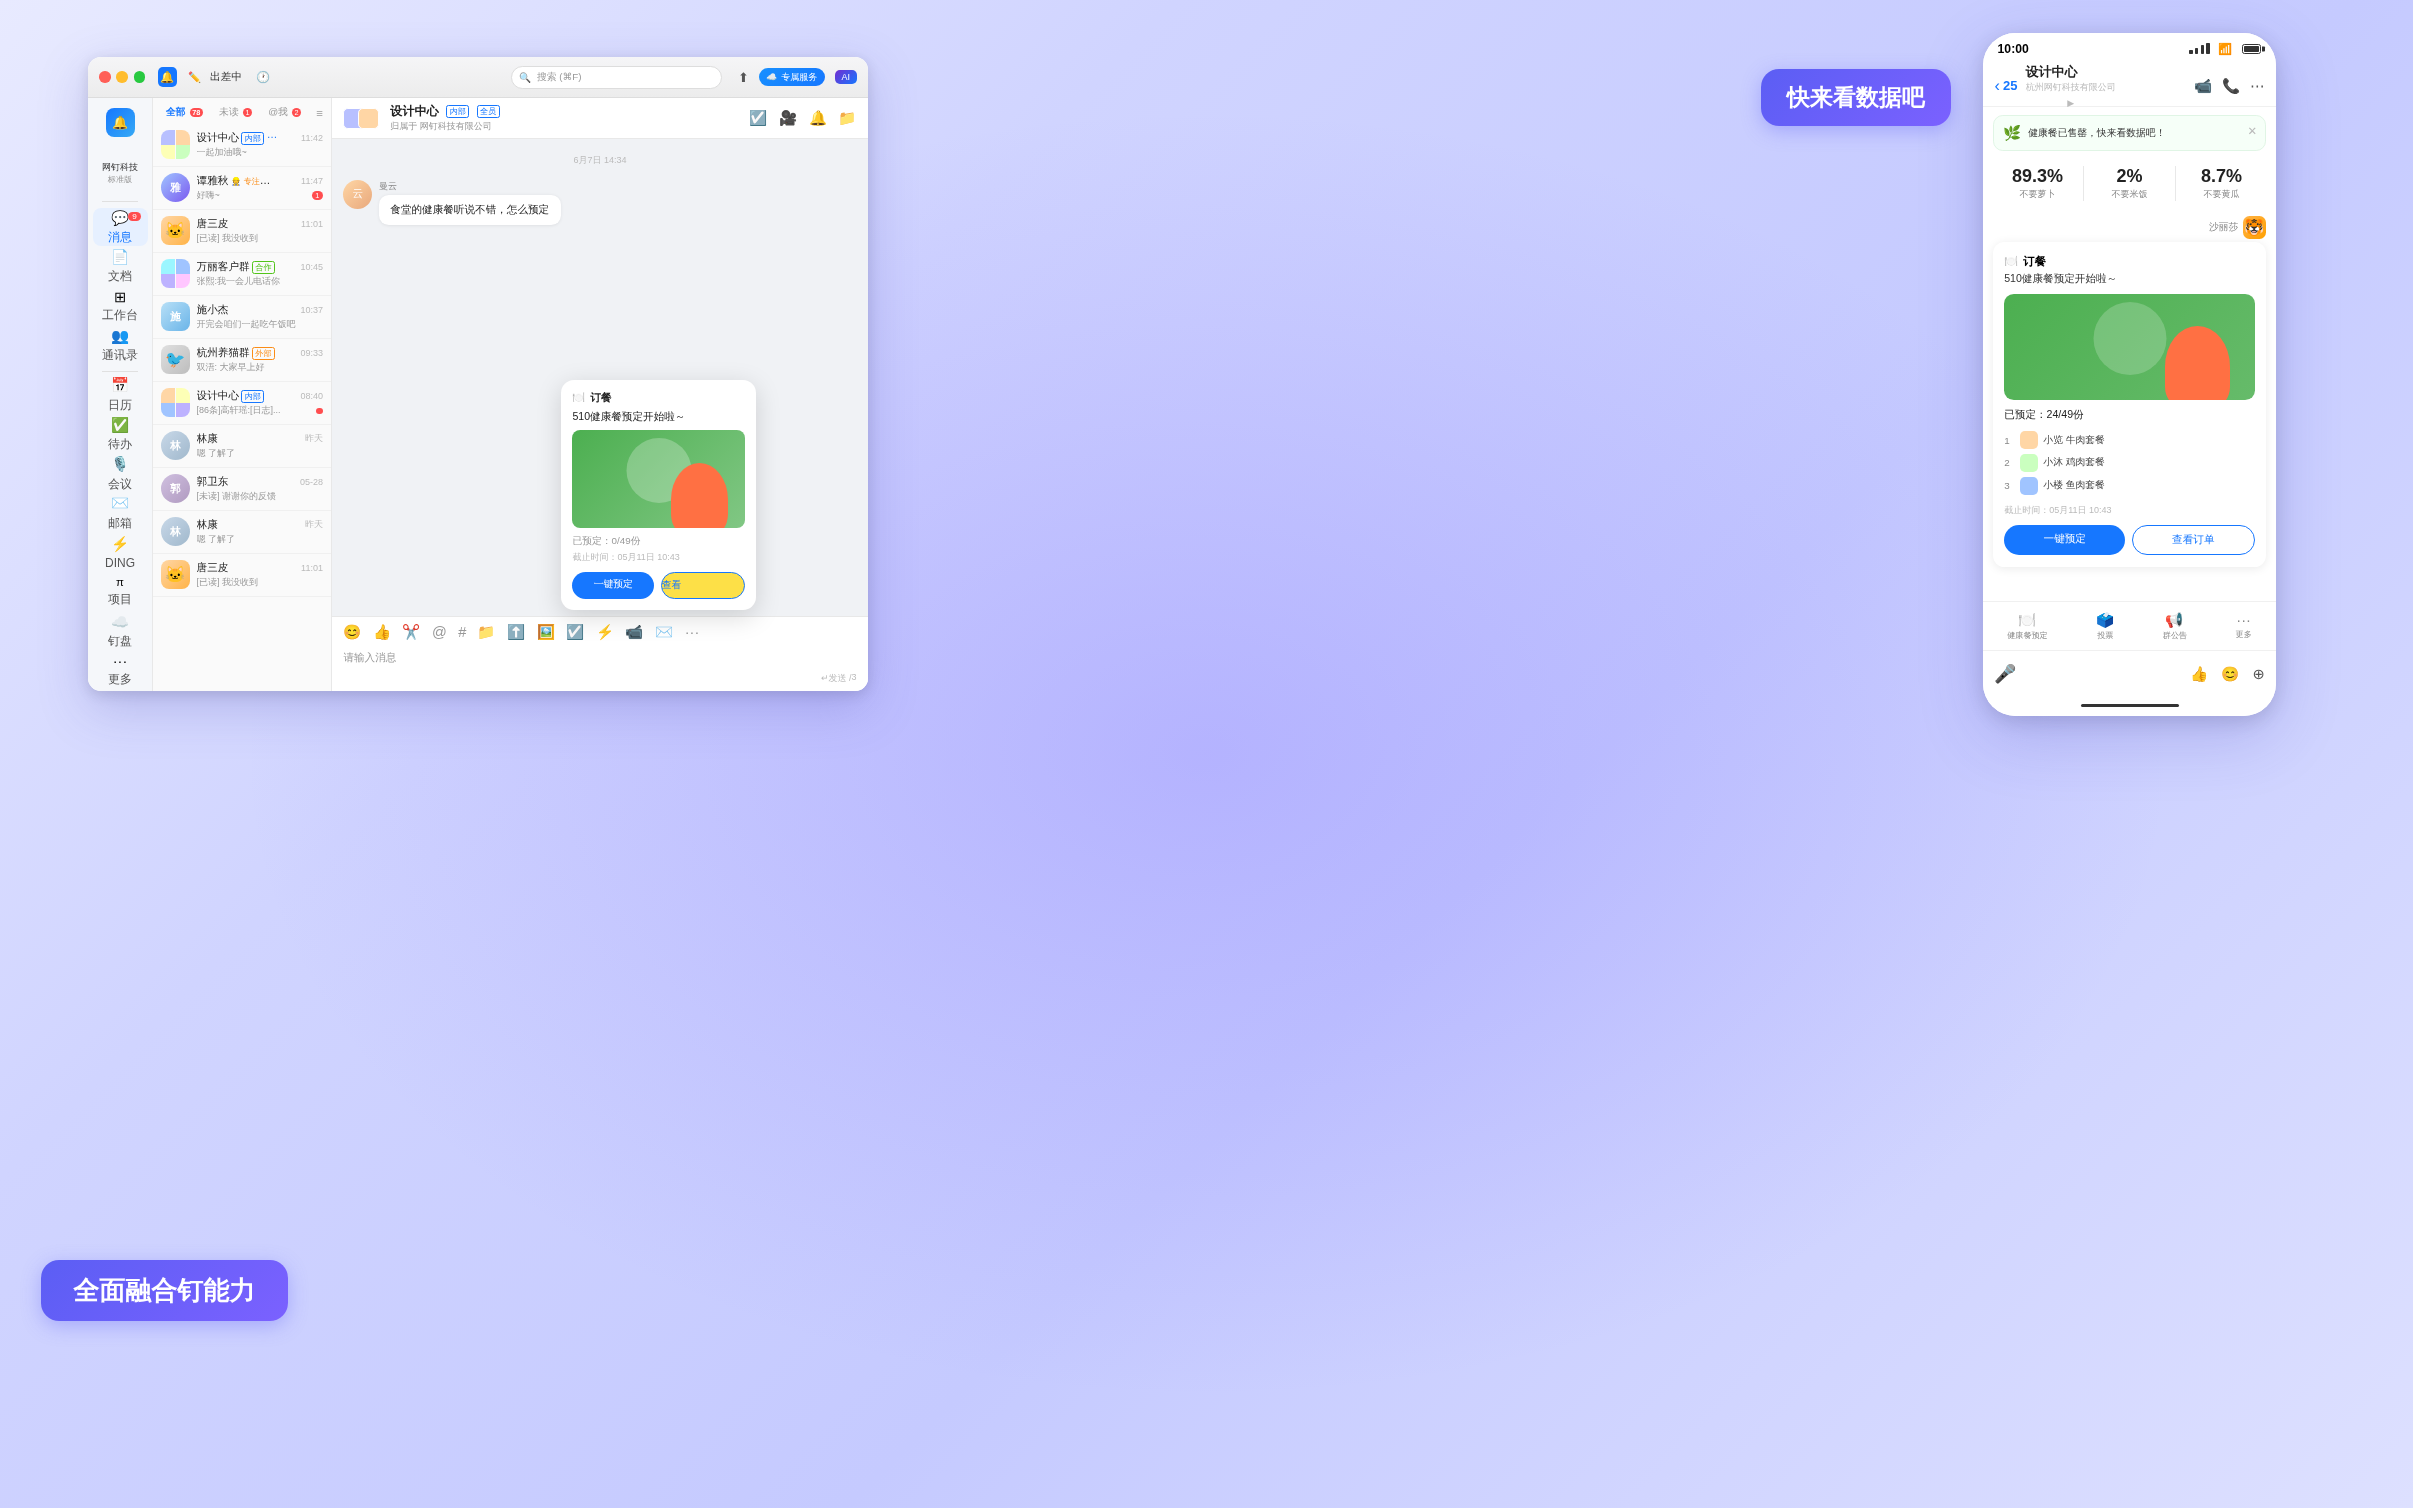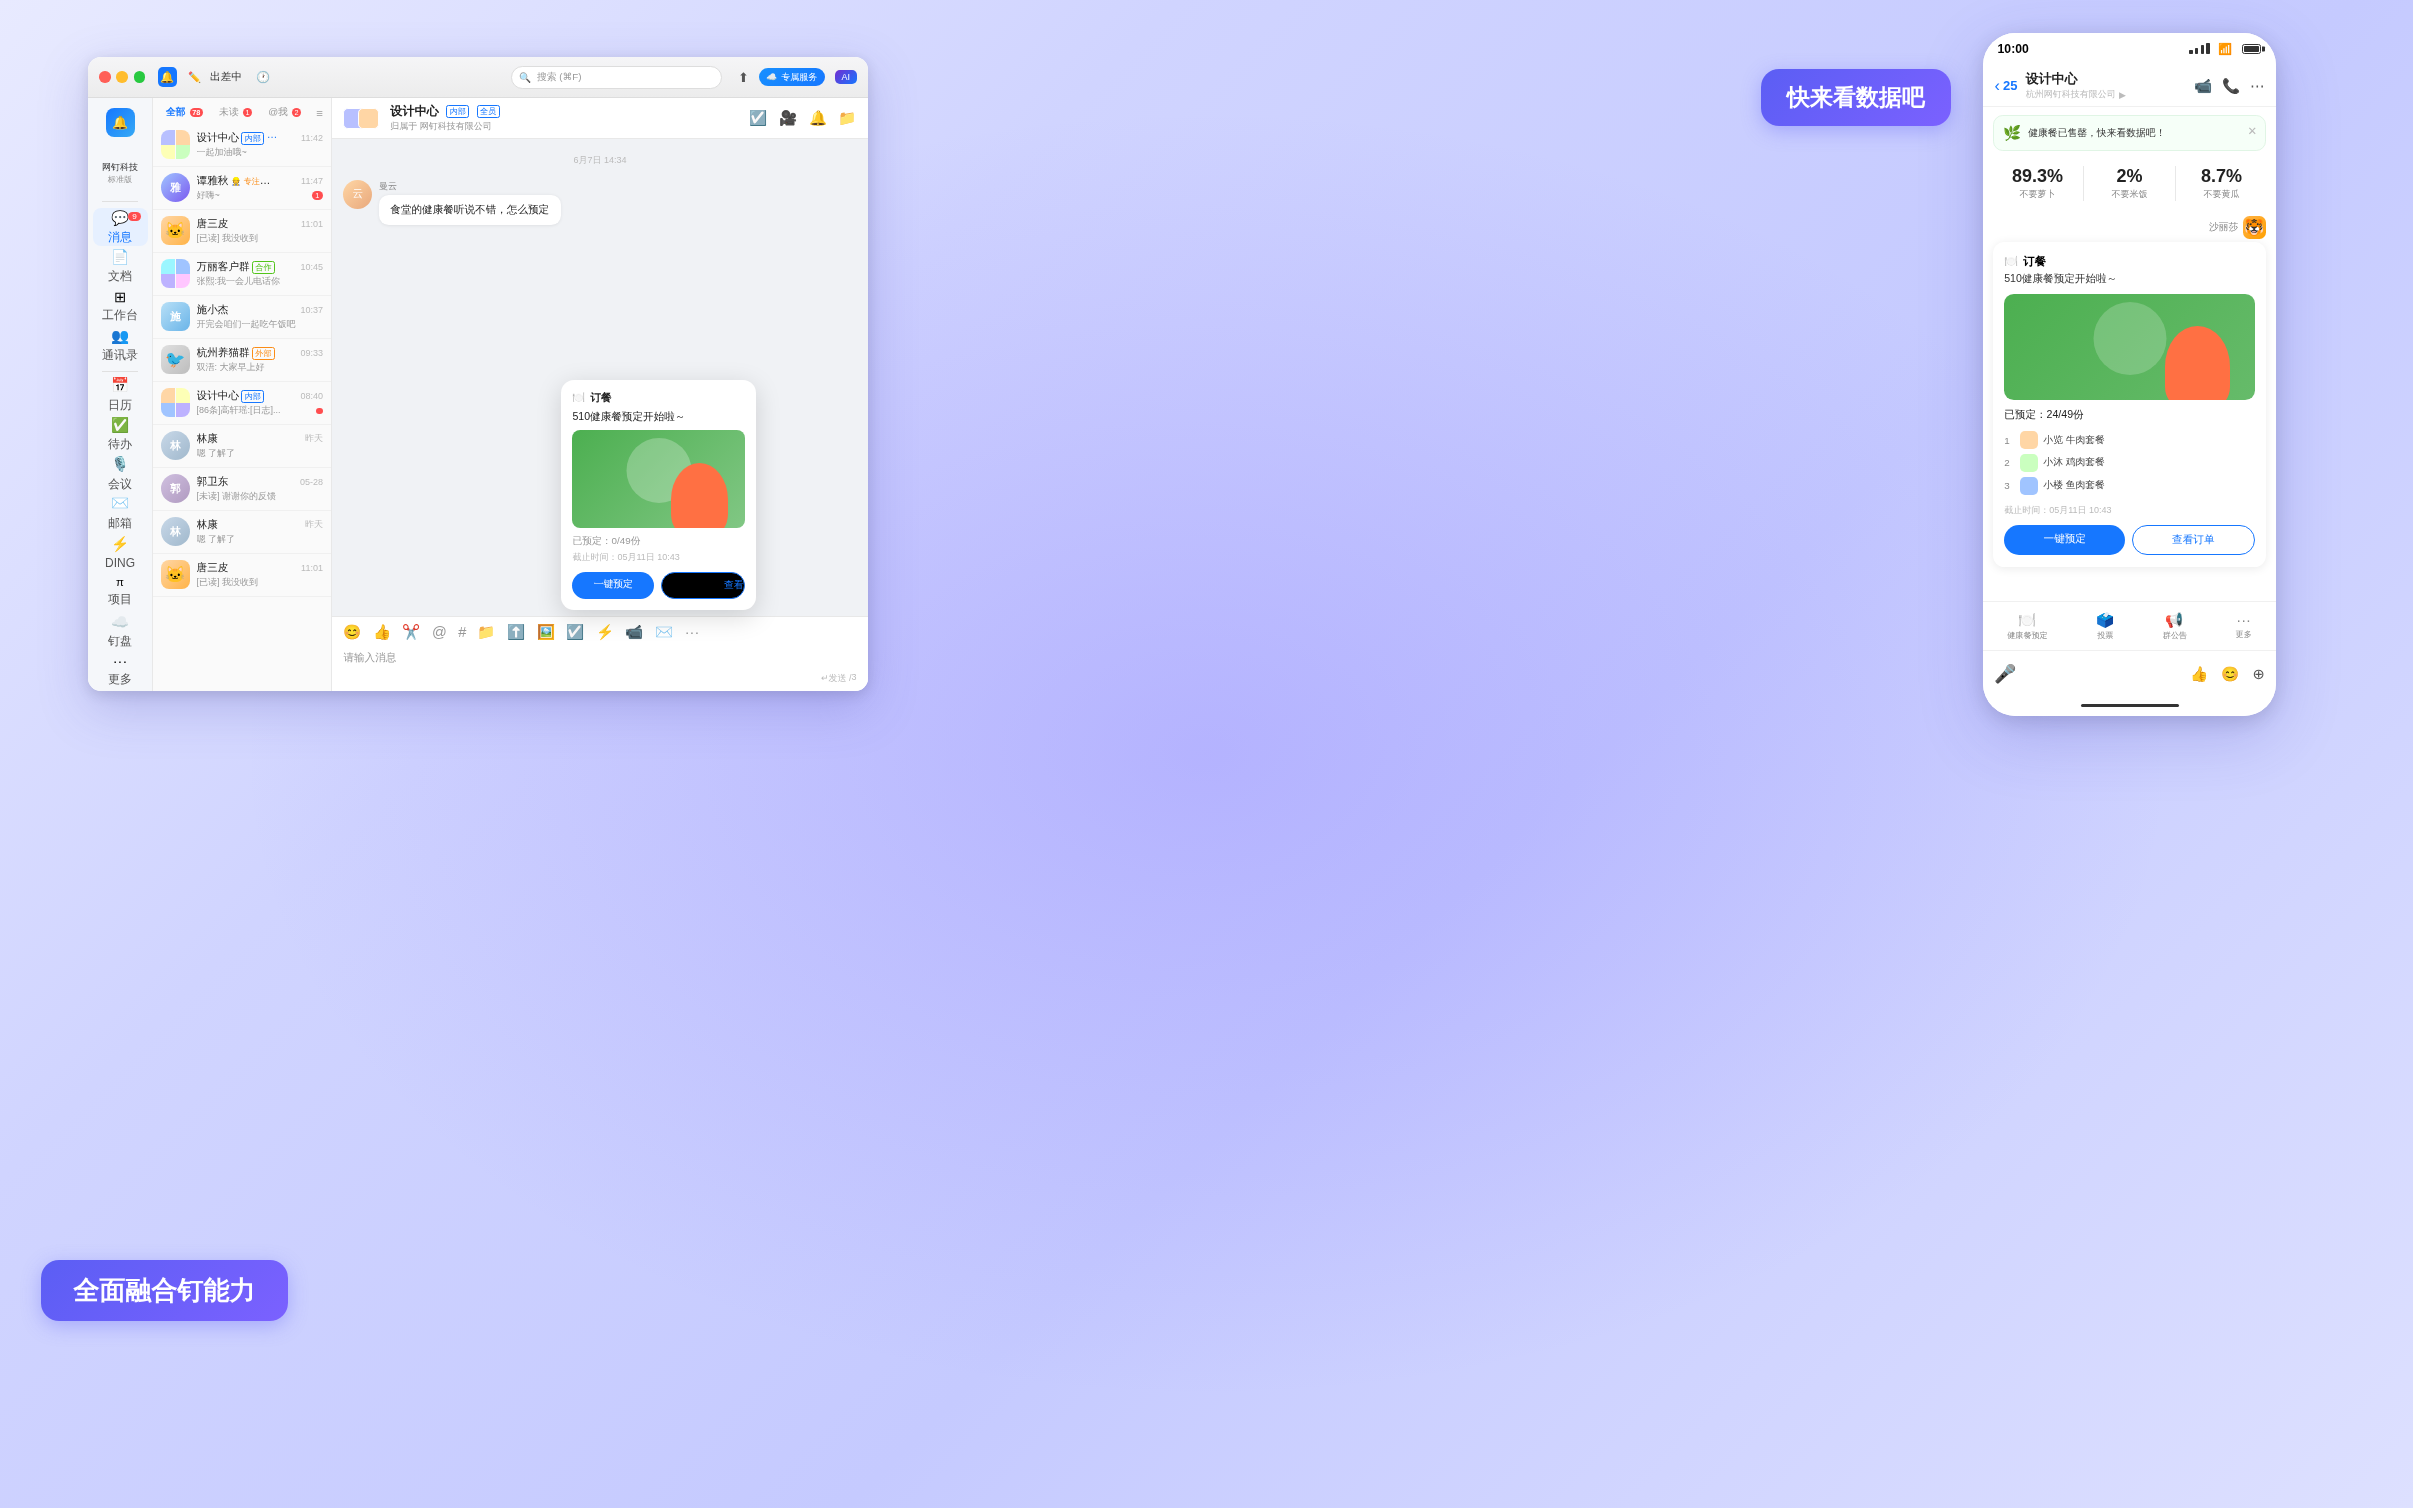--- a/index.html
+++ b/index.html
@@ -390,28 +390,28 @@
       color: white;
       border: none;
       border-radius: 14.6px;
       padding: 5.7px 0;
       font-size: 9.8px;
       cursor: pointer;
       text-align: center;
     }
     .btn-secondary {
       flex: 1;
-      background: #000000;
+      background: #fde047;
       color: #1677ff;
       border: 0.8px solid #1677ff;
       border-radius: 14.6px;
       padding: 5.7px 0;
       font-size: 9.8px;
       cursor: pointer;
-      text-align: right;
+      text-align: left;
     }
 
     
     .chat-input-area {
       background: white;
       border-top: 0.8px solid #e8e8e8;
       padding: 6.5px 11.4px;
       flex-shrink: 0;
     }
     .chat-toolbar {
@@ -1023,21 +1023,21 @@
         <div class="phone-battery-fill"></div>
       </div>
     </div>
   </div>
 
   <div class="phone-header">
     <span class="phone-back">‹</span>
     <span class="phone-back-count">25</span>
     <div>
       <div class="phone-header-title">设计中心</div>
-      <div style="display:flex; align-items:center; gap:3.3px;">
+      <div style="display:flex; align-items:center; gap:3.3px;flex-direction:column;">
         <span style="font-size:9px; color:#bbb;">杭州网钉科技有限公司</span>
         <span style="font-size:9px; color:#bbb;">▶</span>
       </div>
     </div>
     <div style="margin-left:auto; display:flex; gap:9.8px; color:#555; font-size:14.6px;">
       <span>📹</span>
       <span>📞</span>
       <span>⋯</span>
     </div>
   </div>

